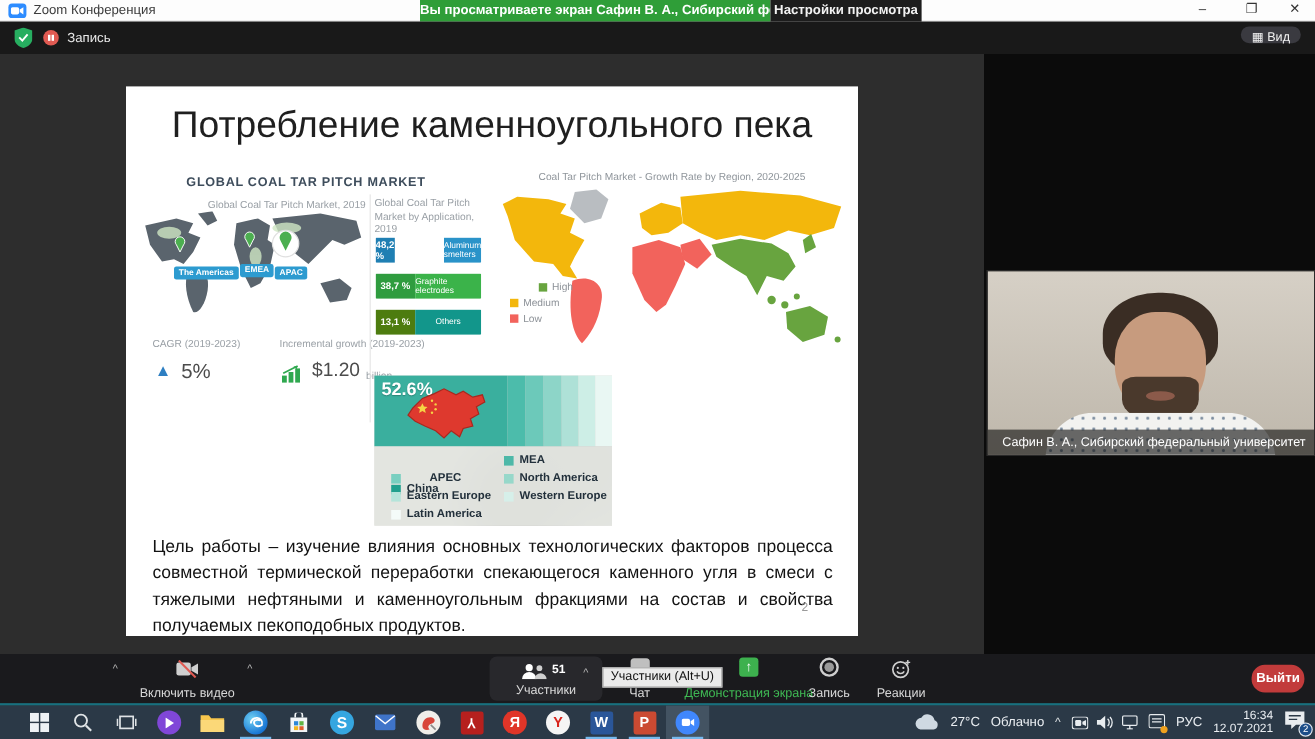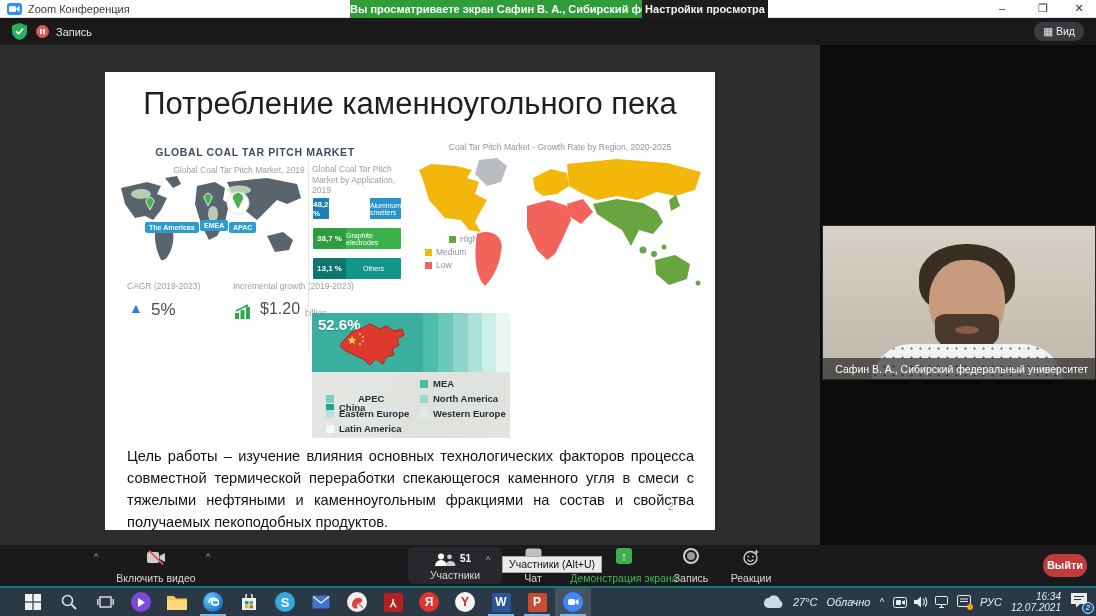--- a/index.html
+++ b/index.html
@@ -12,21 +12,21 @@
   .app-title { position:absolute; left:28px; top:3px; font-size:11px; color:#3c3c3c; }
   .banner { position:absolute; left:350px; top:0; width:292px; height:18px; background:#2f9e38; color:#fff; font-size:11px; font-weight:bold; text-align:center; line-height:18px; white-space:nowrap; overflow:hidden; }
   .view-settings { position:absolute; left:642px; top:0; width:126px; height:18px; background:#1d1d1d; color:#f2f2f2; font-size:11px; font-weight:bold; text-align:center; line-height:18px; }
   .winbtn { position:absolute; top:0; width:34px; height:18px; text-align:center; line-height:17px; font-size:11px; color:#333; }
 
   
   .infobar { position:absolute; top:18px; left:0; width:1096px; height:27px; background:#191919; }
   .rec-dot { position:absolute; left:36px; top:7px; width:13px; height:13px; border-radius:50%; background:#e05a52; display:flex; align-items:center; justify-content:center; gap:1.5px; }
   .rec-dot i { display:block; width:2px; height:5px; background:#fff; }
   .rec-label { position:absolute; left:56px; top:8px; font-size:11px; color:#e8e8e8; }
-  .view-btn { position:absolute; right:12px; top:4px; height:19px; padding:0 9px; background:#3a3a40; border-radius:9px; color:#efefef; font-size:10.5px; line-height:19px; }
+  .view-btn { position:absolute; right:12px; top:4px; height:14px; padding:0 9px; background:#3a3a40; border-radius:9px; color:#efefef; font-size:10.5px; line-height:19px; }
 
   
   .share-area { position:absolute; top:45px; left:0; width:820px; height:500px; background:#2d2d2d; }
   .right-panel { position:absolute; top:45px; left:820px; width:276px; height:500px; background:#0b0b0b; }
 
   
   .slide { position:absolute; left:105px; top:72px; width:610px; height:458px; background:#ffffff; color:#1c1c1c; }
   .slide-title { position:absolute; top:14px; left:0; width:100%; text-align:center; font-size:31px; color:#1f1f1f; }
   .mkt-heading { position:absolute; left:0; top:74px; width:300px; text-align:center; font-size:10.5px; font-weight:bold; letter-spacing:.6px; color:#3e4d5c; }
   .mkt-map-title { position:absolute; left:0; top:93px; width:260px; text-align:center; font-size:8.5px; color:#9aa0a6;padding-left:8px; }
@@ -38,21 +38,21 @@
   .grow-ico { position:absolute; left:130px; top:232px; }
   .grow-val { position:absolute; left:155px; top:228px; font-size:16px; color:#4c4c4c; }
   .grow-unit { position:absolute; left:200px; top:236px; font-size:8.5px; color:#9aa0a6; }
   .vdivider { position:absolute; left:203px; top:90px; width:1px; height:190px; background:#e6e6e6; }
   .app-title-txt { position:absolute; left:207px; top:92px; width:94px; font-size:8.5px; color:#9aa0a6; line-height:1.25; }
   .app-bar { position:absolute; left:208px; width:88px; height:21px; display:flex; color:#fff; border-radius:1px; overflow:hidden; }
   .app-bar .val { width:33px; display:flex; align-items:center; justify-content:center; font-size:8px; font-weight:bold; }
   .app-bar .lbl { flex:1; display:flex; align-items:center; justify-content:center; font-size:7px; }
   .bar1 .val{background:#1f7fb3;} .bar1 .lbl{background:#2a93c9;}
   .bar2 .val{background:#2f9c3f;} .bar2 .lbl{background:#3bb34a;}
-  .bar3 .val{background:#0f766e;} .bar3 .lbl{background:#12968b;}
+  .bar3 .val{background:#4d7c0f;} .bar3 .lbl{background:#12968b;}
   .growth-title { position:absolute; left:305px; top:70px; width:300px; text-align:center; font-size:8.5px; color:#8f959b; }
   .growth-map { position:absolute; left:312px; top:84px; }
   .gr-legend { position:absolute; left:320px; font-size:8.5px; color:#8d9298; display:flex; align-items:center; gap:4px; }
   .gr-legend i { width:7px; height:7px; display:block; }
 
   
   .share-chart { position:absolute; left:207px; top:241px; width:198px; height:125px; background:#dcdcd8;
     background-image:radial-gradient(circle at 60% 80%, #c2c2be 0 18%, transparent 40%), radial-gradient(circle at 85% 60%, #c8c8c4 0 15%, transparent 35%); }
   .sc-band { position:absolute; left:0; top:0; width:198px; height:59px; display:flex; }
   .sc-band i { display:block; height:59px; }
@@ -92,21 +92,21 @@
   .accent-line { position:absolute; top:586px; left:0; width:1096px; height:2px; background:#17707f; }
 
   
   .taskbar { position:absolute; top:588px; left:0; width:1096px; height:28px; background:#2b3947; display:flex; align-items:center; }
   .tb-icons { display:flex; margin-left:15px; }
   .slot { width:36px; height:28px; display:flex; align-items:center; justify-content:center; position:relative; }
   .slot.active::after { content:""; position:absolute; bottom:0; left:5px; right:5px; height:2px; background:#76b9ed; }
   .slot.focused { background:#435362; }
   .circle-ico { width:20px; height:20px; border-radius:50%; display:flex; align-items:center; justify-content:center; font-weight:bold; }
   .sq-ico { width:19px; height:19px; border-radius:2px; display:flex; align-items:center; justify-content:center; font-weight:bold; color:#fff; }
-  .tb-right { position:absolute; right:6px; top:0; height:28px; display:flex; align-items:center; gap:9px; color:#eaeef2; font-size:11px;font-style:italic; }
+  .tb-right { position:absolute; right:6px; top:0; height:28px; display:flex; align-items:center; gap:9px; color:#eaeef2; font-size:11px; }
   .tray { display:flex; align-items:center; gap:7px; }
   .clock { text-align:right; font-size:10px; line-height:11.5px; }
   .notif { position:relative; width:20px; height:20px; }
   .badge { position:absolute; right:-4px; bottom:-2px; width:12px; height:12px; background:#1d4e89; border:1px solid #dfe6ee; border-radius:50%; color:#fff; font-size:8px; line-height:10px; text-align:center; }
 </style>
 </head>
 <body>
 
 <div class="titlebar">
   <span class="app-ico">

